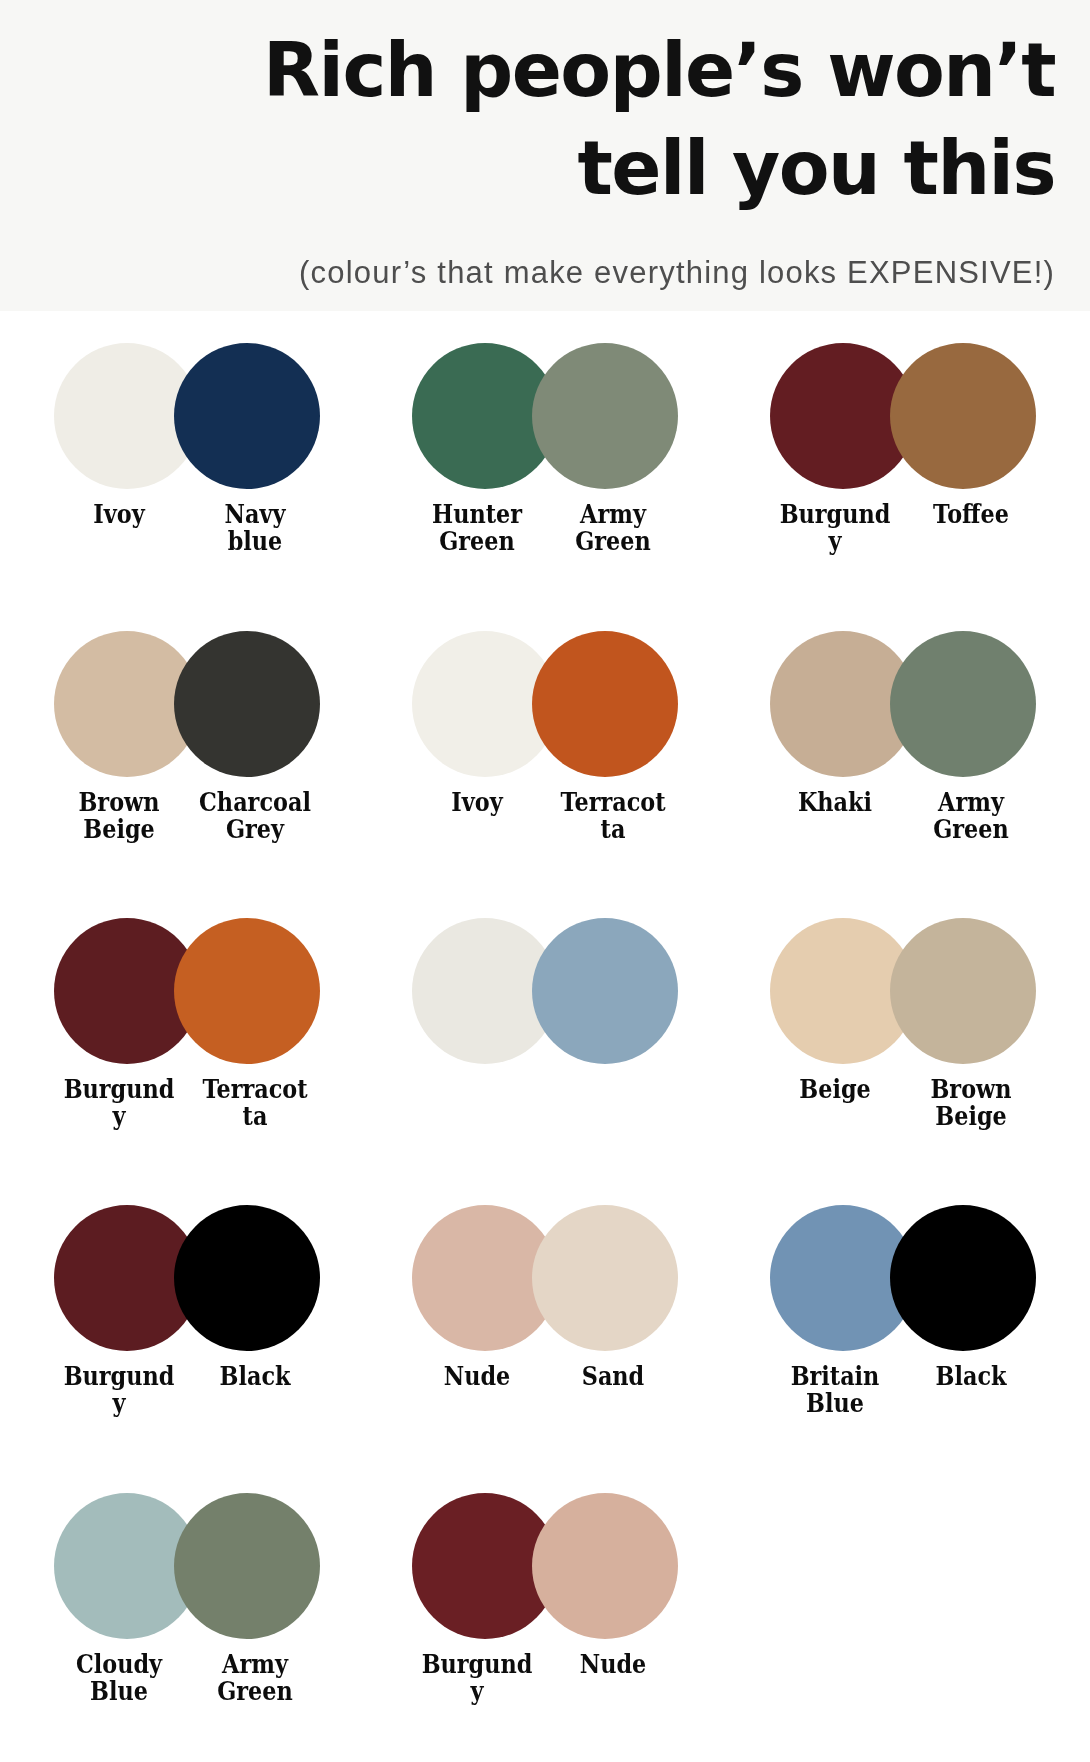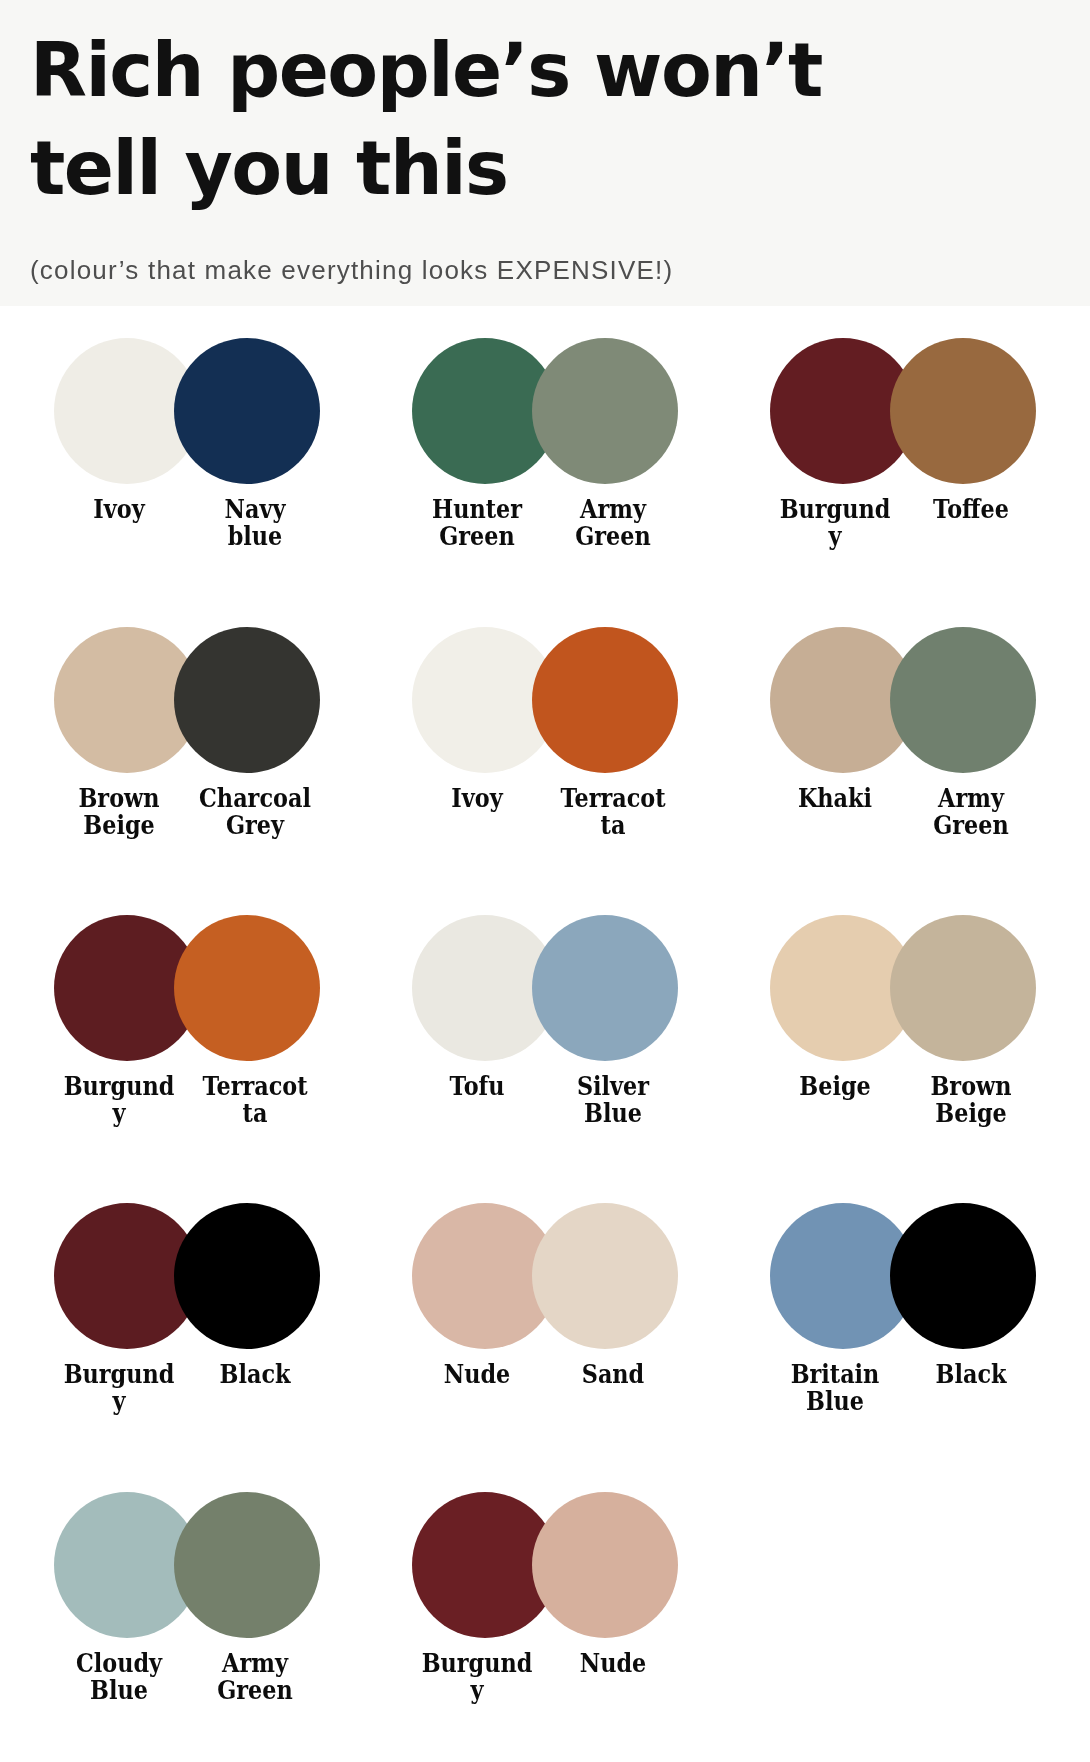--- a/index.html
+++ b/index.html
@@ -21,40 +21,40 @@
     width: 1090px;
     height: 1762px;
     background: #ffffff;
     display: flex;
     flex-direction: column;
   }
 
   
   .header {
     background: #f7f7f5;
-    padding: 22px 48px 20px 30px;
-    text-align: left;
+    padding: 22px 35px 20px 30px;
+    text-align: right;
     flex: 0 0 auto;
   }
 
   .title {
     font-family: "DejaVu Sans", sans-serif;
     font-weight: 700;
     font-size: 74px;
     line-height: 1.32;
     letter-spacing: -1.5px;
     color: #111111;
     white-space: pre-line;
   }
 
   .subtitle {
     margin-top: 38px;
     font-family: "Liberation Sans", sans-serif;
     font-weight: 400;
-    font-size: 26px;
+    font-size: 31px;
     letter-spacing: 1.2px;
     color: #4e4e4e;
   }
 
   
   .grid {
     flex: 1 1 auto;
     display: grid;
     grid-template-columns: repeat(3, 1fr);
     grid-auto-rows: 1fr;
@@ -209,24 +209,20 @@
         <span class="label l-second">Terracotta</span>
       </div>
     </div>
 
 
     <div class="pair">
       <div class="swatches">
         <span class="dot first" style="background: rgb(234, 232, 225);"></span>
         <span class="dot second" style="background: rgb(139, 167, 188);"></span>
       </div>
-      <div class="labels">
-        <span class="label l-first">Tofu</span>
-        <span class="label l-second">Silver Blue</span>
-      </div>
     </div>
 
     <div class="pair">
       <div class="swatches">
         <span class="dot first" style="background: rgb(229, 205, 175);"></span>
         <span class="dot second" style="background: rgb(196, 180, 155);"></span>
       </div>
       <div class="labels">
         <span class="label l-first">Beige</span>
         <span class="label l-second">Brown Beige</span>

